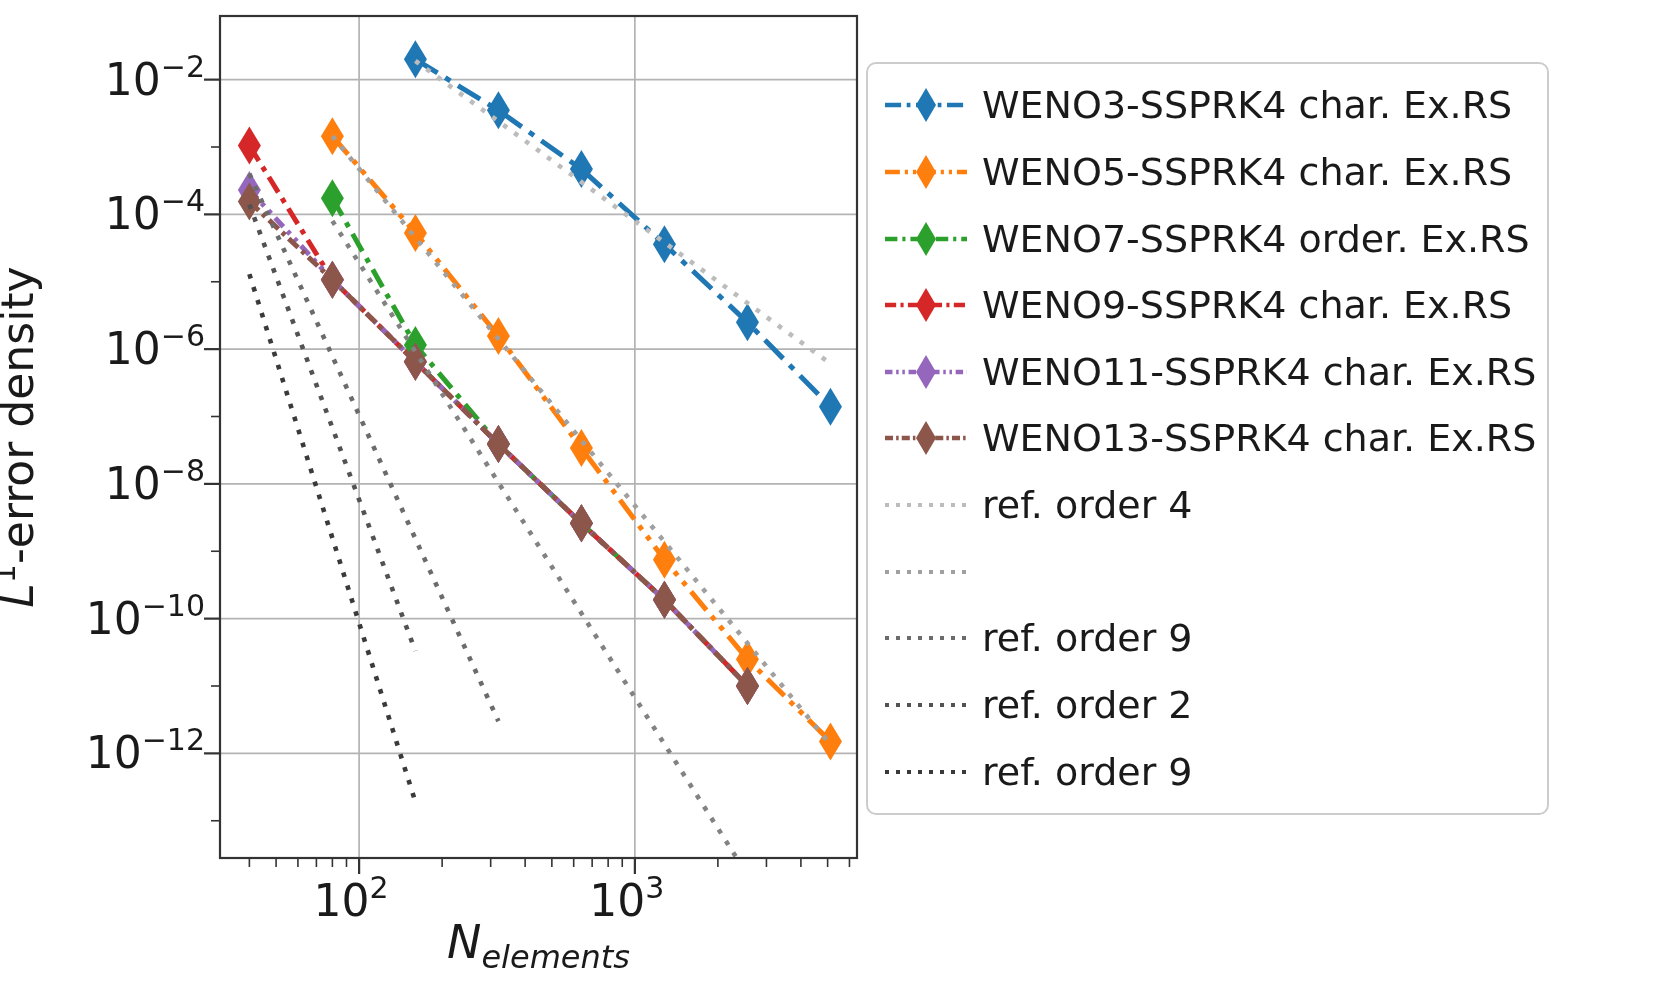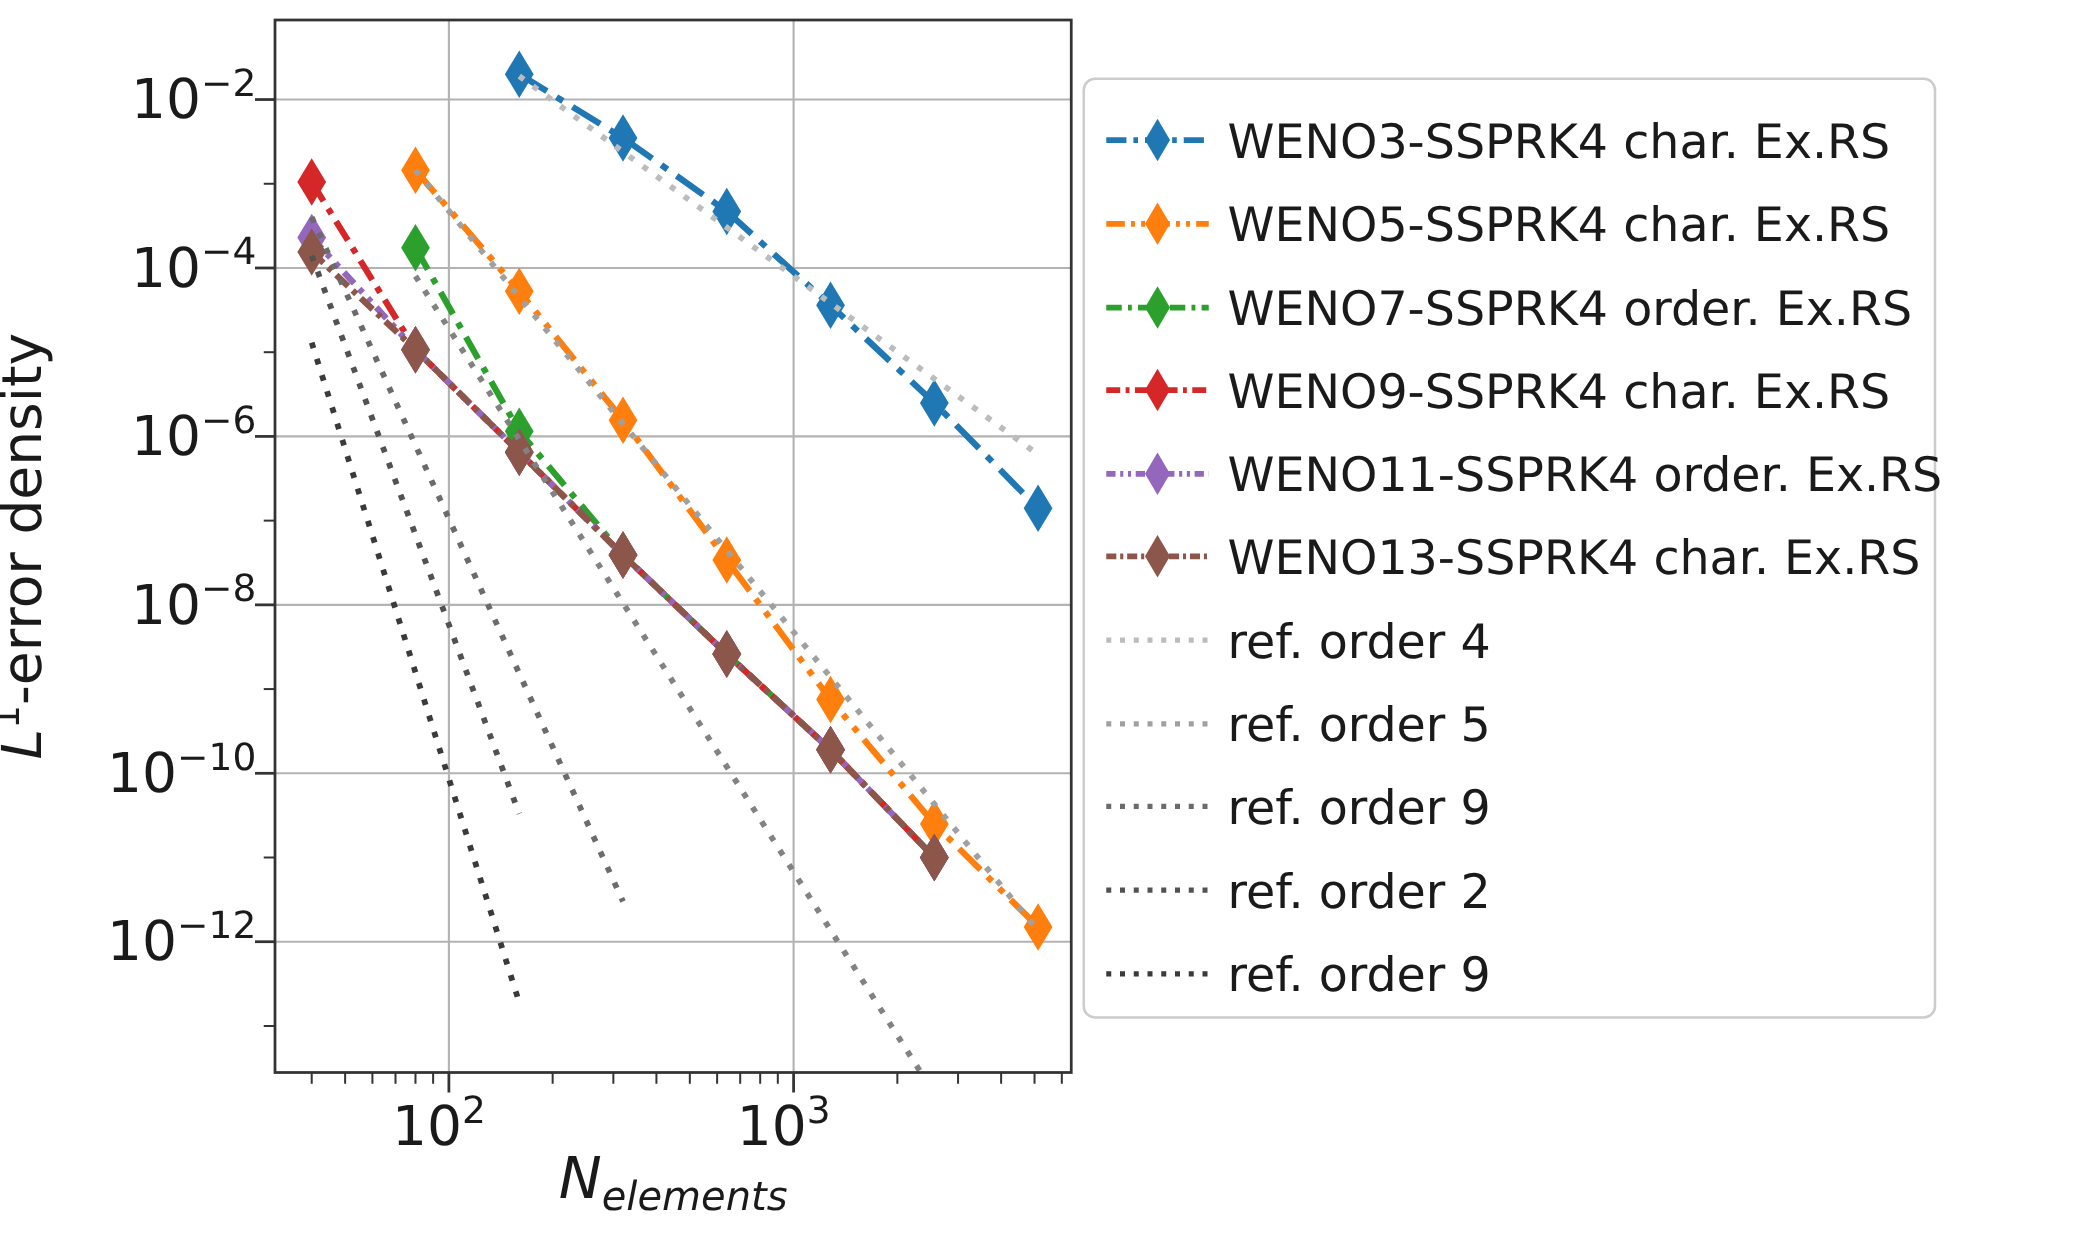--- a/index.html
+++ b/index.html
@@ -3,21 +3,21 @@
 <meta charset="utf-8">
 <style>
   html,body{margin:0;padding:0;background:#ffffff;}
   #figure{position:relative;width:1660px;height:990px;background:#ffffff;
           font-family:"DejaVu Sans","Liberation Sans",sans-serif;overflow:hidden;}
   #chart{position:absolute;left:0;top:0;}
   #legend-box{position:absolute;left:866px;top:62px;width:683px;height:753px;
               box-sizing:border-box;border:2px solid #cccccc;border-radius:10px;
               background:rgba(255,255,255,0.95);display:flex;flex-direction:column;
               justify-content:space-around;padding:8px 6px 8px 14px;}
-  .legend-row{display:flex;align-items:flex-end;height:60px;}
+  .legend-row{display:flex;align-items:center;height:60px;}
   .legend-sample{flex:0 0 88px;}
   .legend-label{font-size:38px;color:#1a1a1a;margin-left:12px;white-space:nowrap;}
   text{fill:#1a1a1a;}
 </style>
 </head>
 <body>
 
 <div id="figure">
   <svg id="chart" width="1660" height="990" viewBox="0 0 1660 990">
       <rect x="0" y="0" width="1660" height="990" fill="#ffffff"></rect>
@@ -181,40 +181,39 @@
           <line x1="3" y1="23" x2="85" y2="23" stroke="#d62728" stroke-width="4.6" stroke-dasharray="11.16 4.34 3.1 4.34"></line>
           <polygon points="44,6 54,23 44,40 34,23" fill="#d62728"></polygon>
         </svg>
         <span class="legend-label">WENO9-SSPRK4 char. Ex.RS</span>
       </div>
       <div class="legend-row">
         <svg width="88" height="46" class="legend-sample">
           <line x1="3" y1="23" x2="85" y2="23" stroke="#9467bd" stroke-width="4.6" stroke-dasharray="7.4399999999999995 3.7199999999999998 2.48 3.7199999999999998 2.48 3.7199999999999998"></line>
           <polygon points="44,6 54,23 44,40 34,23" fill="#9467bd"></polygon>
         </svg>
-        <span class="legend-label">WENO11-SSPRK4 order. Ex.RS</span>
+        <span class="legend-label">WENO11-SSPRK4 char. Ex.RS</span>
       </div>
       <div class="legend-row">
         <svg width="88" height="46" class="legend-sample">
           <line x1="3" y1="23" x2="85" y2="23" stroke="#8c564b" stroke-width="4.6" stroke-dasharray="8.06 3.1 2.48 3.1"></line>
           <polygon points="44,6 54,23 44,40 34,23" fill="#8c564b"></polygon>
         </svg>
         <span class="legend-label">WENO13-SSPRK4 char. Ex.RS</span>
       </div>
       <div class="legend-row">
         <svg width="88" height="46" class="legend-sample">
           <line x1="3" y1="23" x2="85" y2="23" stroke="#bcbcbc" stroke-width="4.2" stroke-dasharray="4 7"></line>
         </svg>
         <span class="legend-label">ref. order 4</span>
       </div>
       <div class="legend-row">
         <svg width="88" height="46" class="legend-sample">
           <line x1="3" y1="23" x2="85" y2="23" stroke="#a0a0a0" stroke-width="4.2" stroke-dasharray="4 7"></line>
         </svg>
-        <span class="legend-label">ref. order 5</span>
       </div>
       <div class="legend-row">
         <svg width="88" height="46" class="legend-sample">
           <line x1="3" y1="23" x2="85" y2="23" stroke="#6b6b6b" stroke-width="4.2" stroke-dasharray="4 7"></line>
         </svg>
         <span class="legend-label">ref. order 9</span>
       </div>
       <div class="legend-row">
         <svg width="88" height="46" class="legend-sample">
           <line x1="3" y1="23" x2="85" y2="23" stroke="#525252" stroke-width="4.2" stroke-dasharray="4 7"></line>

